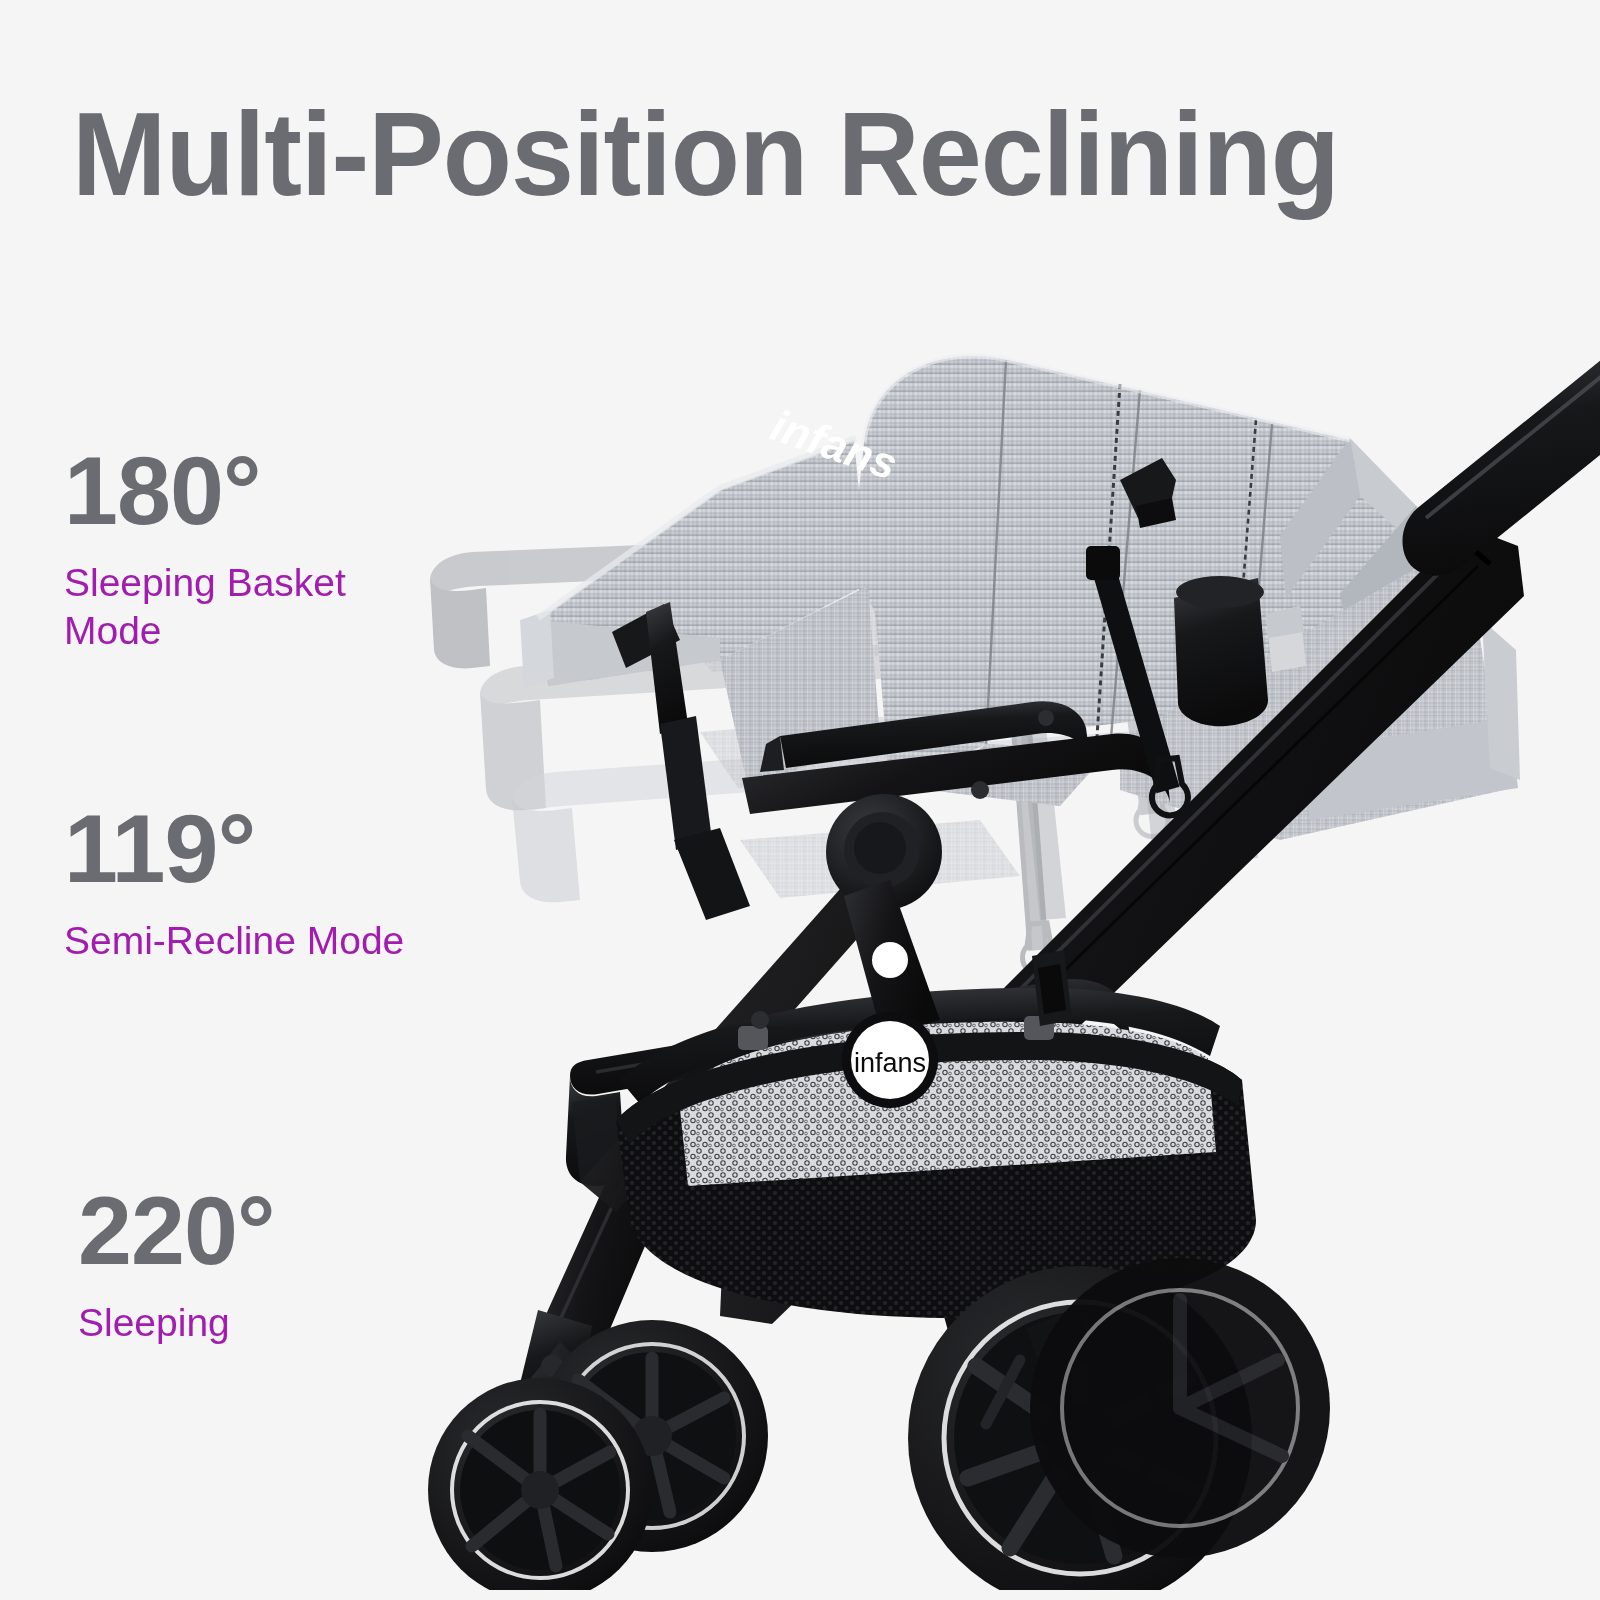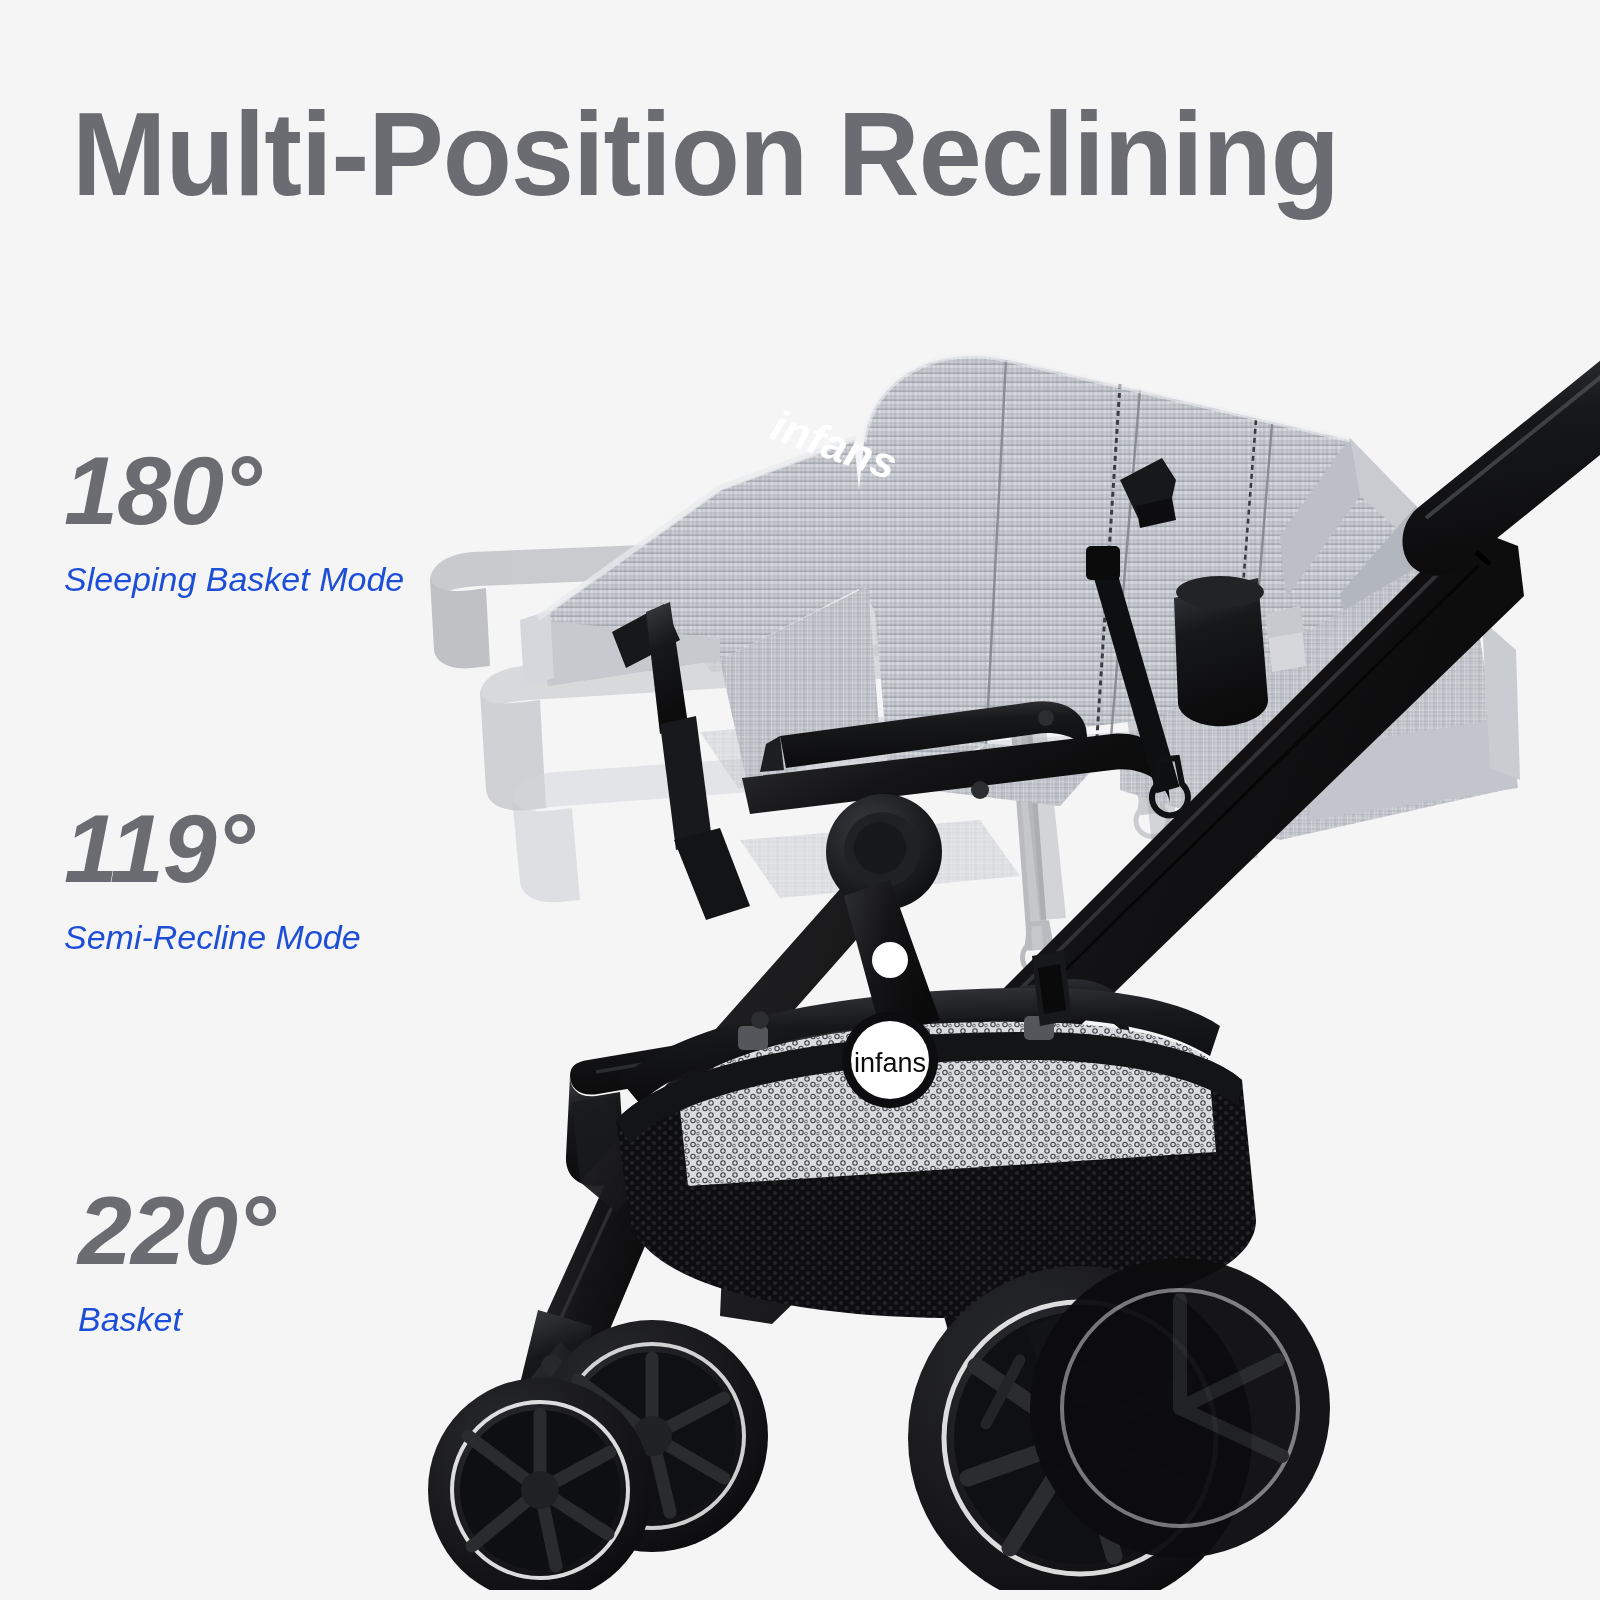--- a/index.html
+++ b/index.html
@@ -12,27 +12,27 @@
   #page-title{
     position:absolute;left:72px;top:95px;width:1470px;
     font-size:118px;line-height:1.0;
     font-weight:bold;
     letter-spacing:-1px;
     color:#6b6c72;
     transform:scaleX(0.96);
     transform-origin:left top;
     white-space:nowrap;
   }
-  .feature{position:absolute;font-style:italic;}
+  .feature{position:absolute;}
   .feat-value{
     font-size:97px;font-weight:bold;color:#6b6c72;
     line-height:1.0;letter-spacing:-1px;white-space:nowrap;
   }
   .feat-label{
-    font-size:34px;color:#1d4ed8;line-height:1.22;
+    font-size:39px;color:#a21caf;line-height:1.22;
     margin-top:20px;font-weight:normal;max-width:360px;
   }
   #feature-0{left:64px;top:442px;}
   #feature-1{left:64px;top:800px;}
   #feature-2{left:78px;top:1182px;}
   #stroller-figure{
     position:absolute;left:420px;top:320px;
     width:1180px;height:1270px;
   }
   #stroller-figure svg{display:block;width:100%;height:100%;}
@@ -45,21 +45,21 @@
 <div class="feature" id="feature-0">
   <div class="feat-value">180°</div>
   <div class="feat-label">Sleeping Basket Mode</div>
 </div>
 <div class="feature" id="feature-1">
   <div class="feat-value">119°</div>
   <div class="feat-label">Semi-Recline Mode</div>
 </div>
 <div class="feature" id="feature-2">
   <div class="feat-value">220°</div>
-  <div class="feat-label">Basket</div>
+  <div class="feat-label">Sleeping</div>
 </div>
 
 <div id="stroller-figure">
 <svg viewBox="0 0 1180 1270" xmlns="http://www.w3.org/2000/svg">
   <defs>
     <linearGradient id="gFab" x1="0" y1="0" x2="0.3" y2="1">
       <stop offset="0%" stop-color="#d6d9de"></stop>
       <stop offset="55%" stop-color="#bfc3ca"></stop>
       <stop offset="100%" stop-color="#aeb2b9"></stop>
     </linearGradient>

